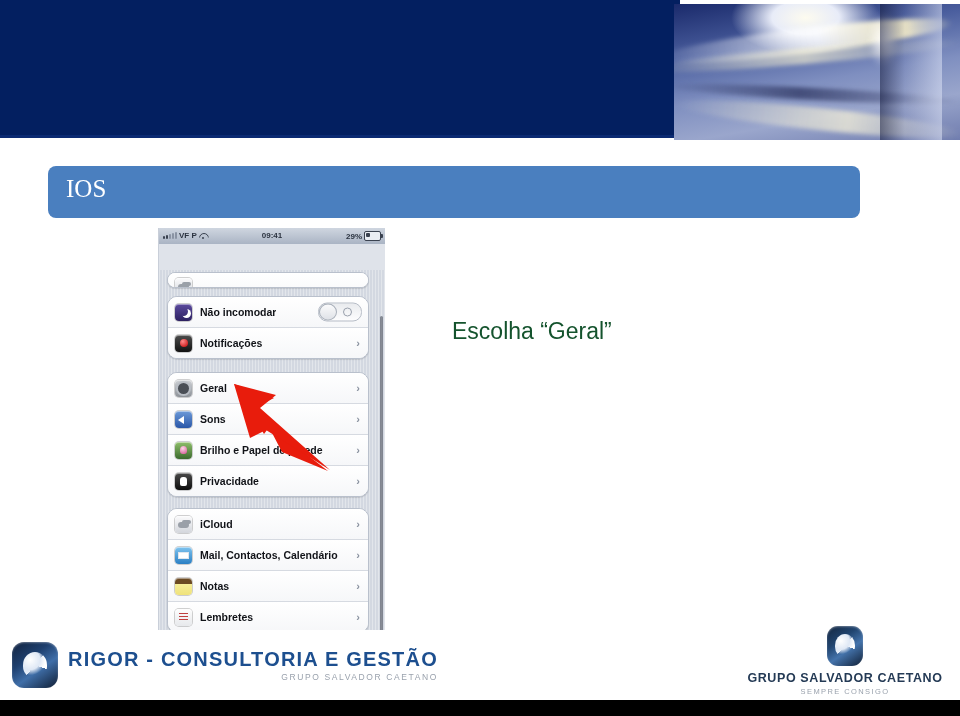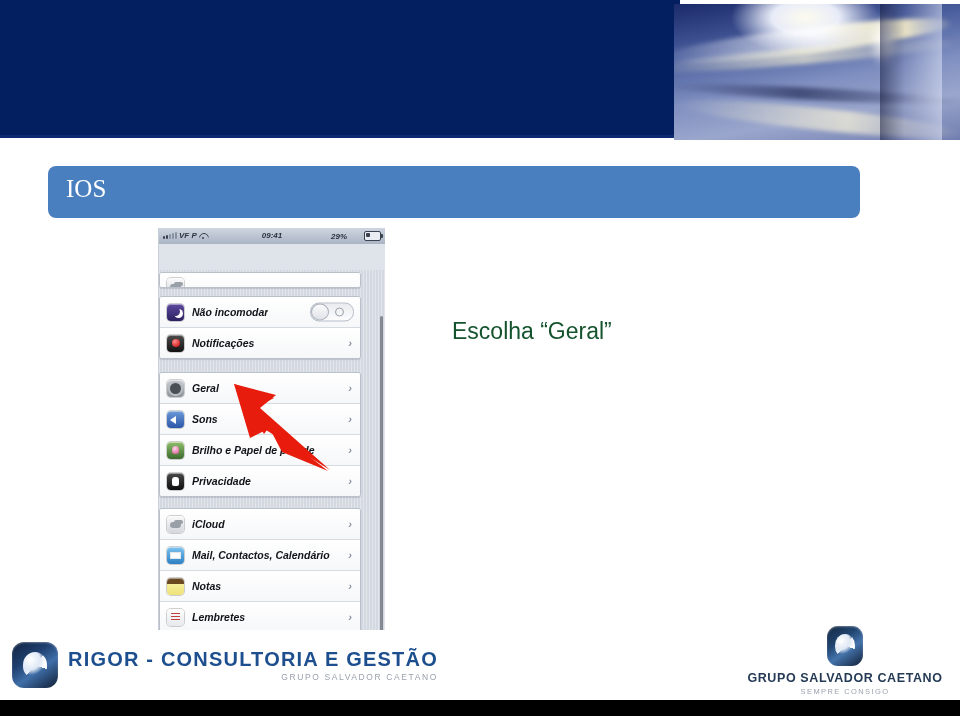--- a/index.html
+++ b/index.html
@@ -79,21 +79,20 @@
     font-family:"Liberation Serif", serif;
     text-align:right;
   }
 
   
   .phone-shot{
     position:absolute;left:158px;top:228px;width:226px;height:402px;
     background:#dfe3ea;
     overflow:hidden;
     border-left:1px solid #c9cfd9;
-    font-style:italic;
   }
   .ps-statusbar{
     position:absolute;left:0;top:0;width:226px;height:16px;
     background:linear-gradient(180deg,#cfd6e0 0%, #aab4c4 100%);
     color:#2b3340;
     font-size:8px;font-weight:bold;
   }
   .ps-sb-left{position:absolute;left:4px;top:3px;display:flex;align-items:center;gap:2px;}
   .sig-dots{display:inline-flex;align-items:flex-end;gap:1px;height:7px;}
   .sig-dots i{display:block;width:2px;background:#3a4250;border-radius:1px;}
@@ -101,44 +100,44 @@
   .sig-dots i:nth-child(2){height:4px}
   .sig-dots i:nth-child(3){height:5px;background:#8a93a3}
   .sig-dots i:nth-child(4){height:6px;background:#8a93a3}
   .sig-dots i:nth-child(5){height:7px;background:#8a93a3}
   .wifi-ic{display:inline-block;width:8px;height:7px;position:relative;}
   .wifi-ic:before{content:"";position:absolute;left:0;top:1px;width:8px;height:8px;
     border:1.5px solid #3a4250;border-radius:50%;
     clip-path:polygon(0 0,100% 0,100% 45%,0 45%);}
   .wifi-ic:after{content:"";position:absolute;left:3px;top:5px;width:2px;height:2px;background:#3a4250;border-radius:50%;}
   .ps-sb-center{position:absolute;left:0;top:3px;width:226px;text-align:center;}
-  .ps-sb-right{position:absolute;right:4px;top:3px;display:flex;align-items:flex-end;gap:17px;}
+  .ps-sb-right{position:absolute;right:4px;top:3px;display:flex;align-items:flex-end;gap:2px;}
   .batt{display:inline-block;width:15px;height:8px;border:1px solid #3a4250;border-radius:2px;position:relative;background:#e9edf3;}
   .batt:after{content:"";position:absolute;right:-3px;top:2px;width:2px;height:4px;background:#3a4250;border-radius:0 1px 1px 0;}
   .batt i{position:absolute;left:1px;top:1px;height:4px;width:4px;background:#3a4250;border-radius:1px;display:block;}
 
   .ps-navbar{
     position:absolute;left:0;top:16px;width:226px;height:26px;
     background:linear-gradient(180deg,#7d8fab 0%, #5d7193 50%, #526888 100%);
     border-bottom:1px solid #3e4f6b;
     color:#ffffff;text-align:center;
     font-size:12px;font-weight:bold;line-height:26px;
     text-shadow:0 -1px 0 rgba(0,0,0,.5);
   }
 
   .ps-body{
     position:absolute;left:0;top:42px;width:226px;height:360px;
     background:#d3d8e1;
     background-image:repeating-linear-gradient(90deg, rgba(255,255,255,.35) 0 1px, rgba(0,0,0,0) 1px 3px);
   }
   .ps-group{
-    position:absolute;left:0;width:200px;
+    position:absolute;left:8px;width:200px;
     background:#ffffff;
     border:1px solid #b9c0cc;
-    border-radius:3px;
+    border-radius:10px;
     overflow:hidden;
     box-shadow:0 1px 1px rgba(0,0,0,.12);
   }
   .ps-row{
     position:relative;height:30px;
     display:flex;align-items:center;
     background:linear-gradient(180deg,#ffffff 0%,#f6f7f9 100%);
     border-bottom:1px solid #d6dae1;
   }
   .ps-row:last-child{border-bottom:none;}

